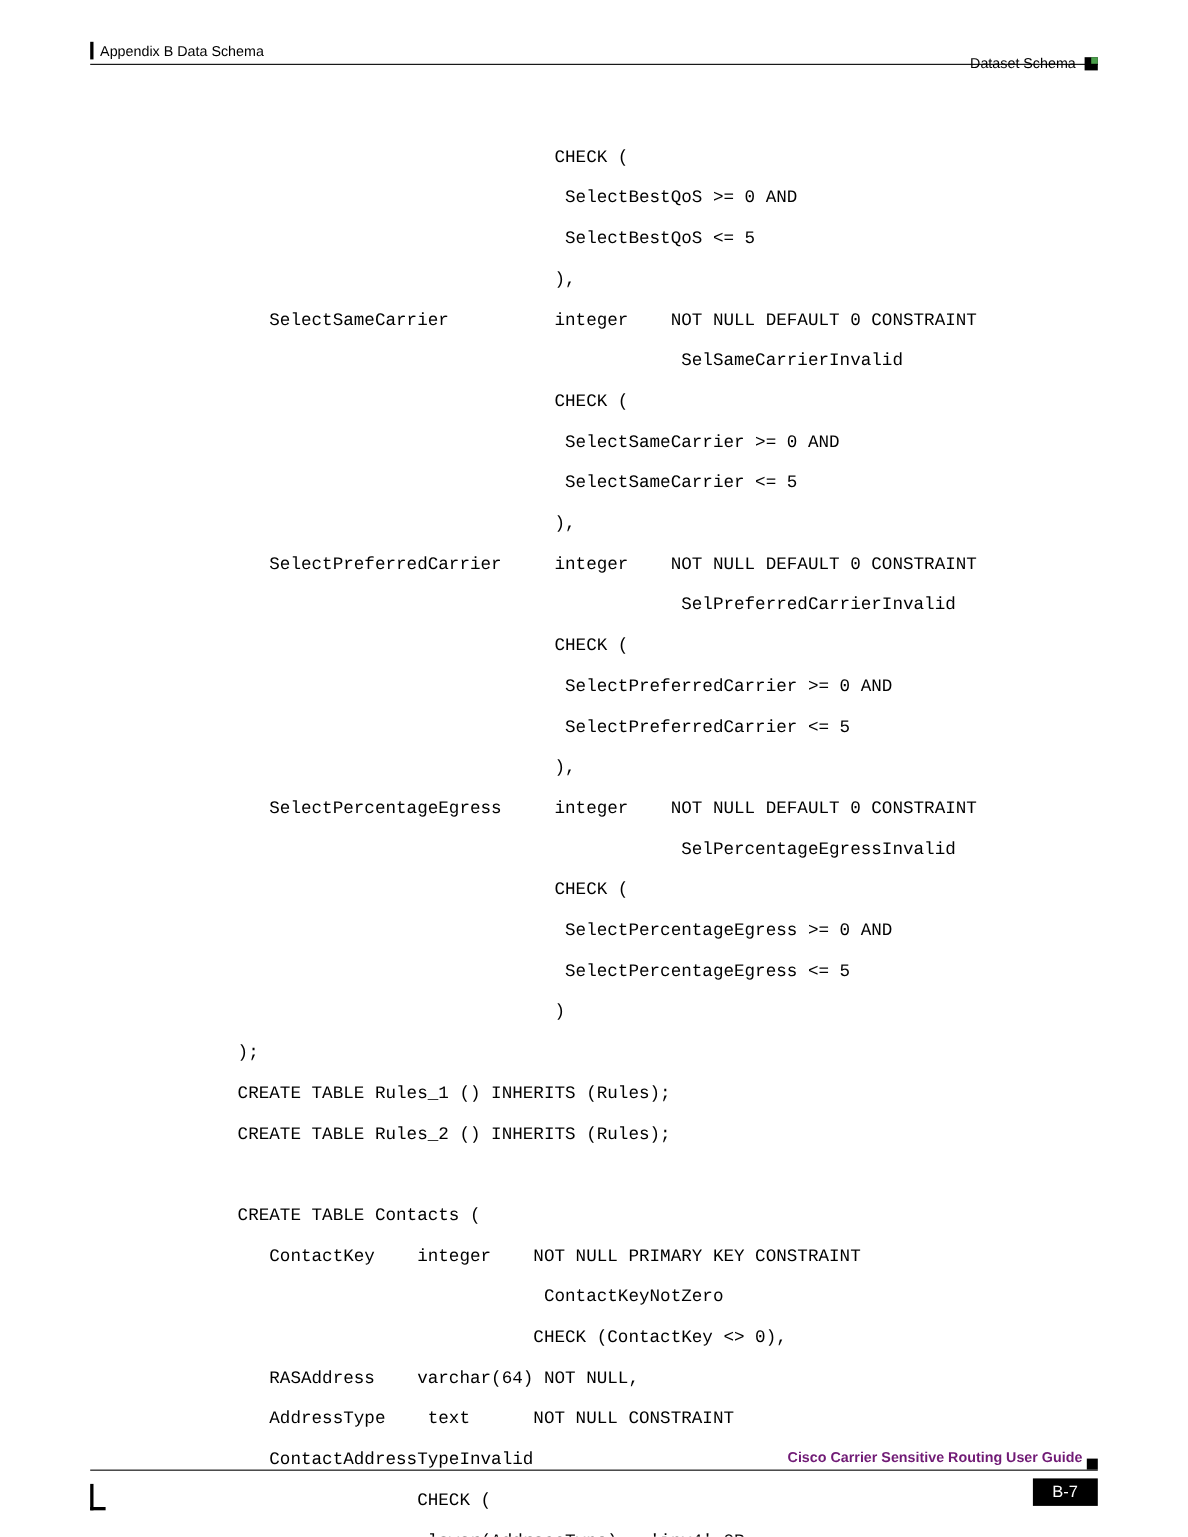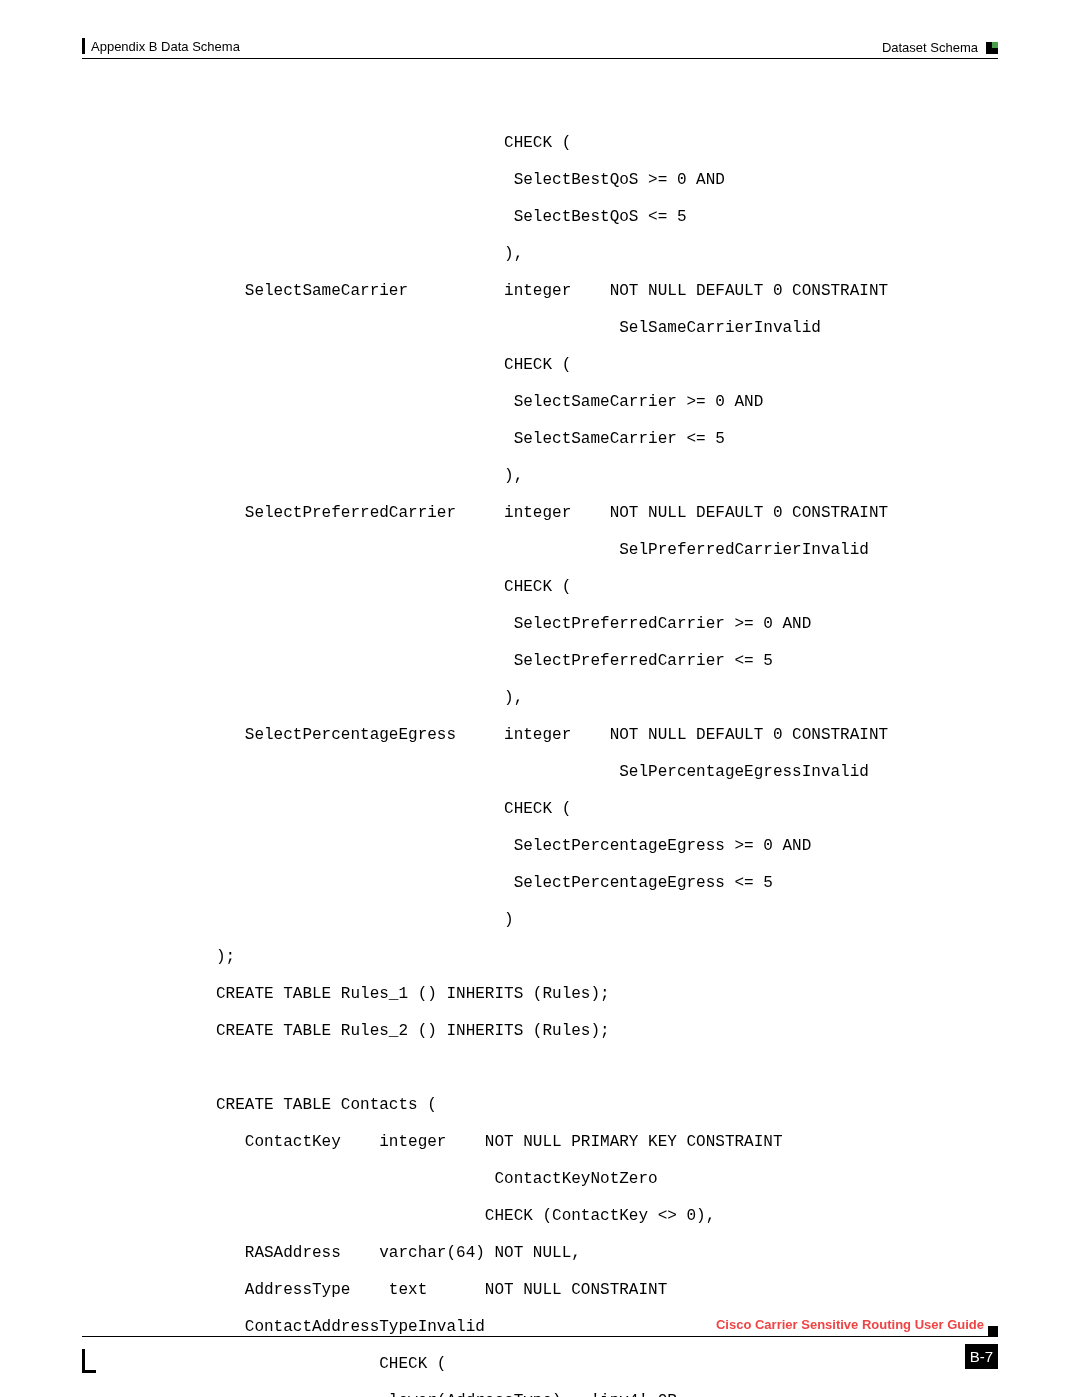--- a/index.html
+++ b/index.html
@@ -33,21 +33,21 @@
       width: 3px;
       height: 16px;
       background: #000;
     }
     .header-left-text {
       font-size: 13px;
       color: #000;
     }
     .header-right {
       position: absolute;
-      top: 40px;
+      top: 50px;
       right: 82px;
       display: flex;
       align-items: center;
       gap: 8px;
     }
     .header-right-text {
       font-size: 13px;
       color: #000;
     }
     .square-marker {
@@ -90,37 +90,37 @@
       right: 82px;
       height: 1px;
       background: #000;
     }
     .footer-text {
       position: absolute;
       bottom: 65px;
       right: 96px;
       font-size: 13px;
       font-weight: bold;
-      color: #ef4444;
+      color: #701a75;
     }
     .footer-marker {
       position: absolute;
       bottom: 61px;
       right: 82px;
       width: 10px;
       height: 10px;
       background: #000;
     }
     .page-number {
       position: absolute;
       bottom: 28px;
       right: 82px;
       background: #000;
       color: #fff;
-      padding: 4px 5px;
+      padding: 4px 18px;
       font-size: 15px;
     }
     .corner-bl {
       position: absolute;
       bottom: 24px;
       left: 82px;
       width: 3px;
       height: 24px;
       background: #000;
     }

